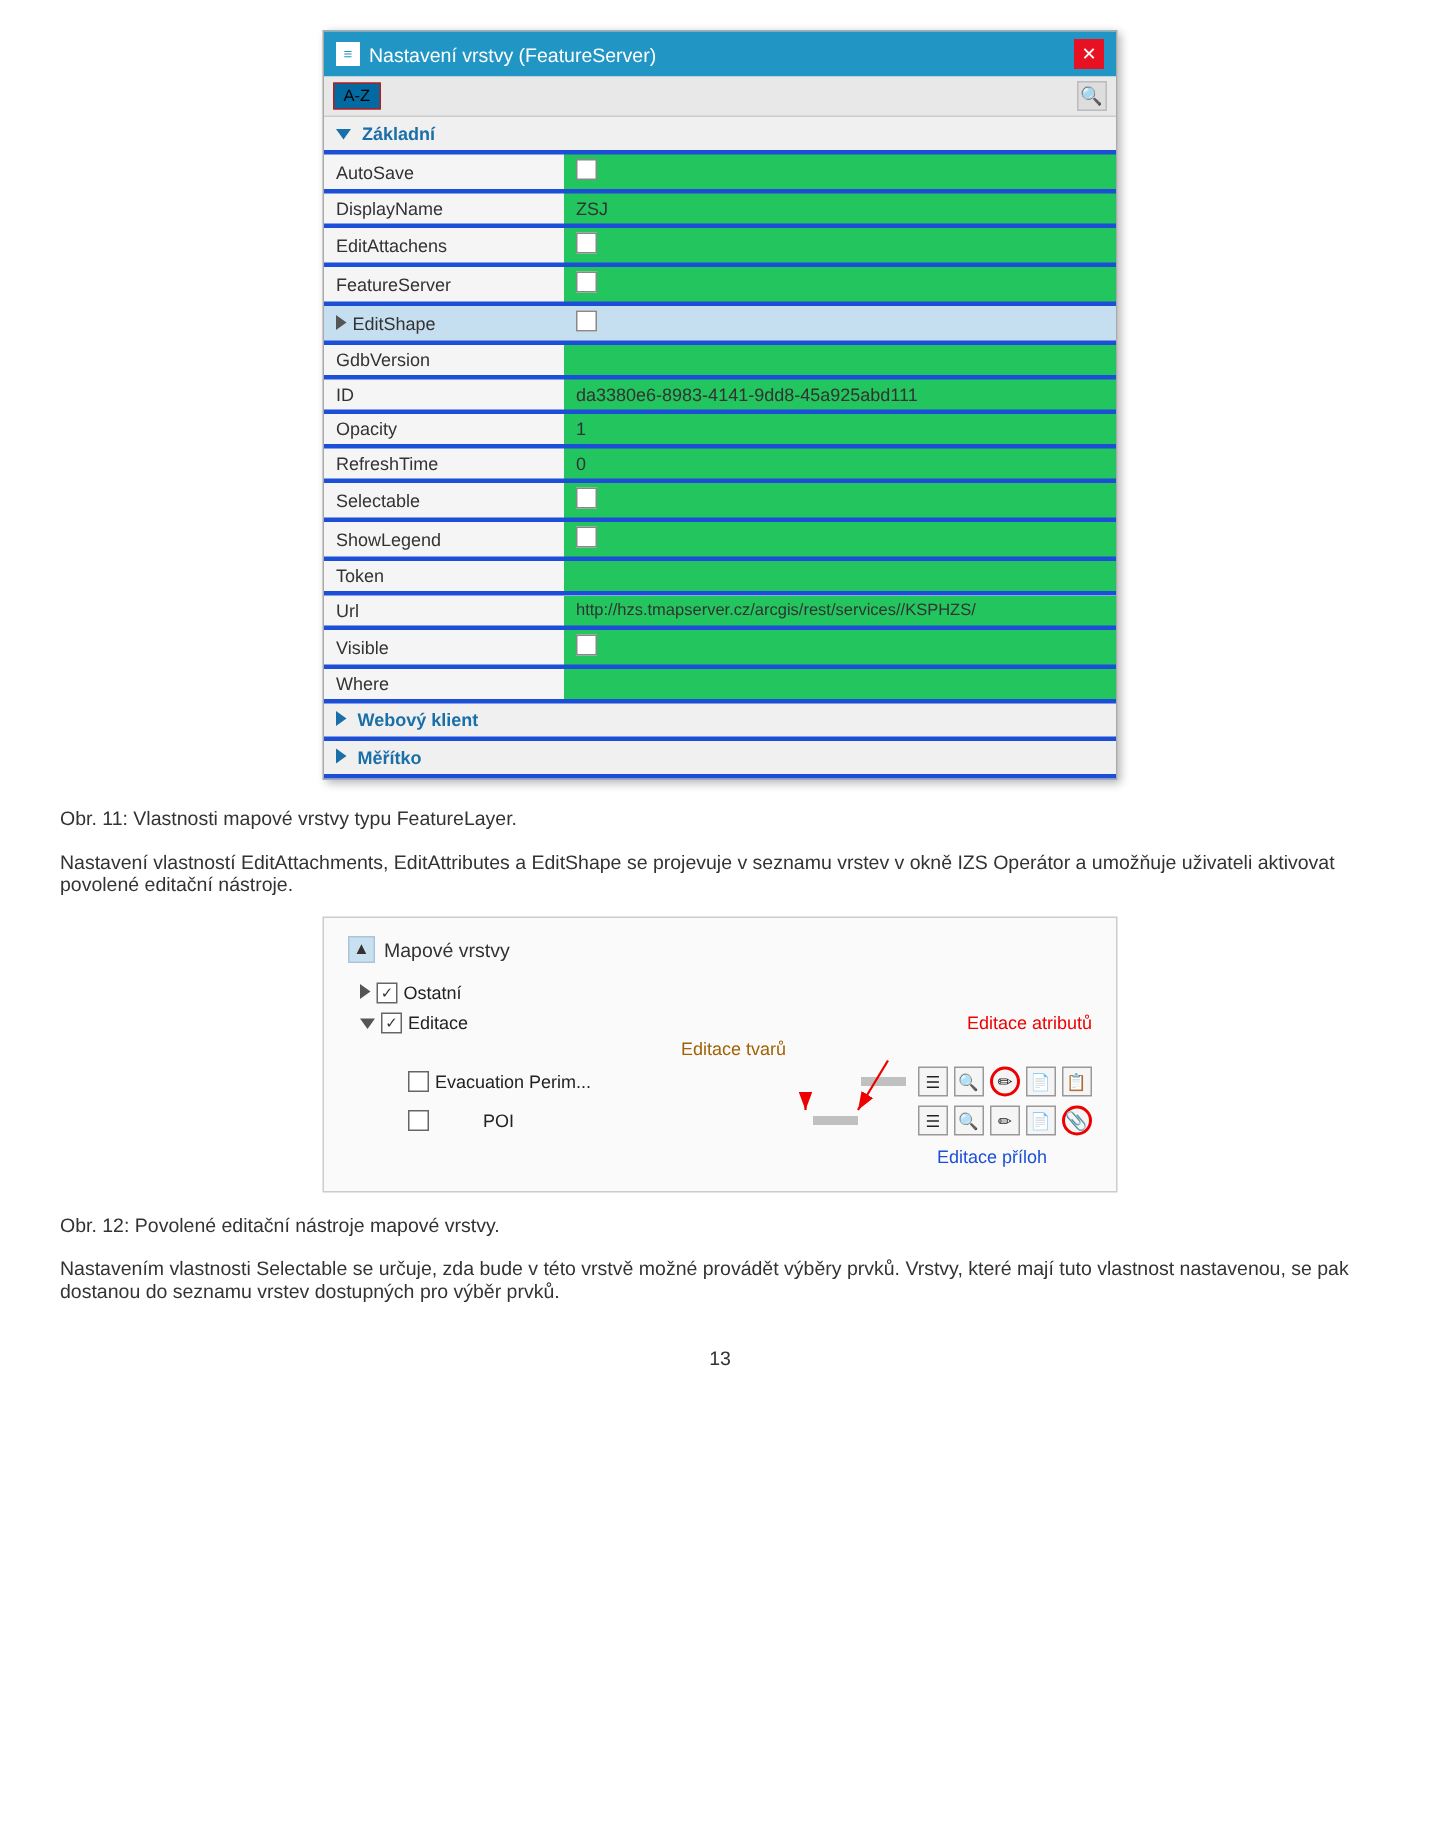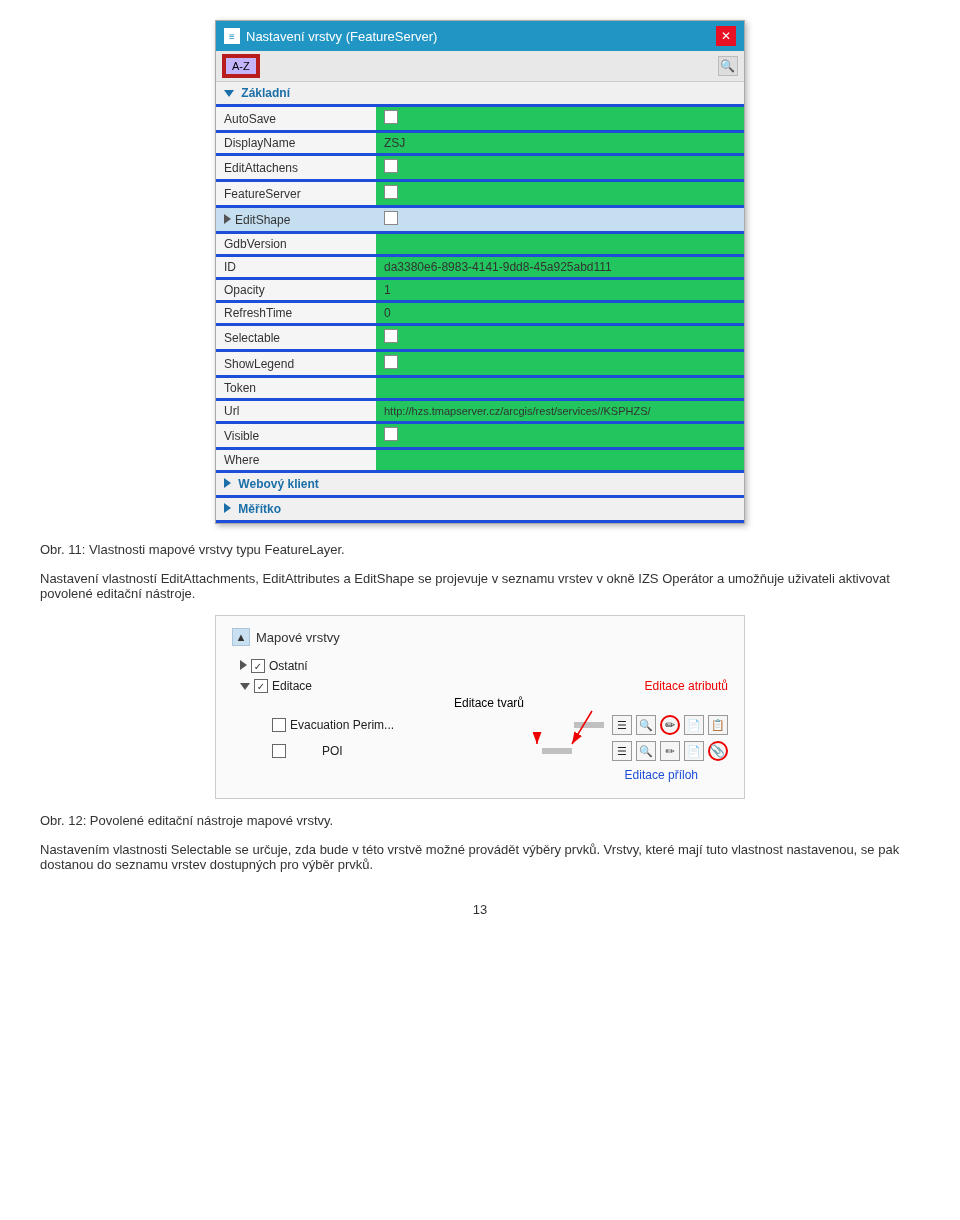--- a/index.html
+++ b/index.html
@@ -59,22 +59,22 @@
     }
     .dialog-toolbar {
       background: #e8e8e8;
       border-bottom: 1px solid #ccc;
       padding: 3px 6px;
       display: flex;
       align-items: center;
       gap: 6px;
     }
     .toolbar-btn {
-      background: #c4b5fd;
-      border: 4px solid #b91c1c;
+      background: #0369a1;
+      border: 1px solid #b91c1c;
       padding: 2px 6px;
       font-size: 11px;
       cursor: pointer;
     }
     .toolbar-search {
       margin-left: auto;
       width: 20px; height: 20px;
       background: #ddd;
       border: 1px solid #bbb;
       display: flex; align-items: center; justify-content: center;
@@ -386,21 +386,21 @@
           <span style="display:inline-block;width:0;height:0;border-left:5px solid transparent;border-right:5px solid transparent;border-top:7px solid #555;"></span>
         </div>
         <div class="layer-checkbox checked">✓</div>
         <span class="layer-name">Editace</span>
 
         <span style="color:#e00;font-size:12px;margin-left:60px;">Editace atributů</span>
       </div>
 
       <div style="display:flex;align-items:flex-start;margin-left:32px;margin-bottom:2px;position:relative;">
 
-        <span style="color:#000000;font-size:12px;margin-left:190px;">Editace tvarů</span>
+        <span style="color:#a16207;font-size:12px;margin-left:190px;">Editace tvarů</span>
       </div>
 
       <div class="layer-row" style="padding-left:40px;">
         <div class="layer-checkbox"></div>
         <span class="layer-name">Evacuation Perim...</span>
         <span class="layer-swatch"></span>
 
         <div class="layer-tools">
           <div class="tool-icon">☰</div>
           <div class="tool-icon">🔍</div>

